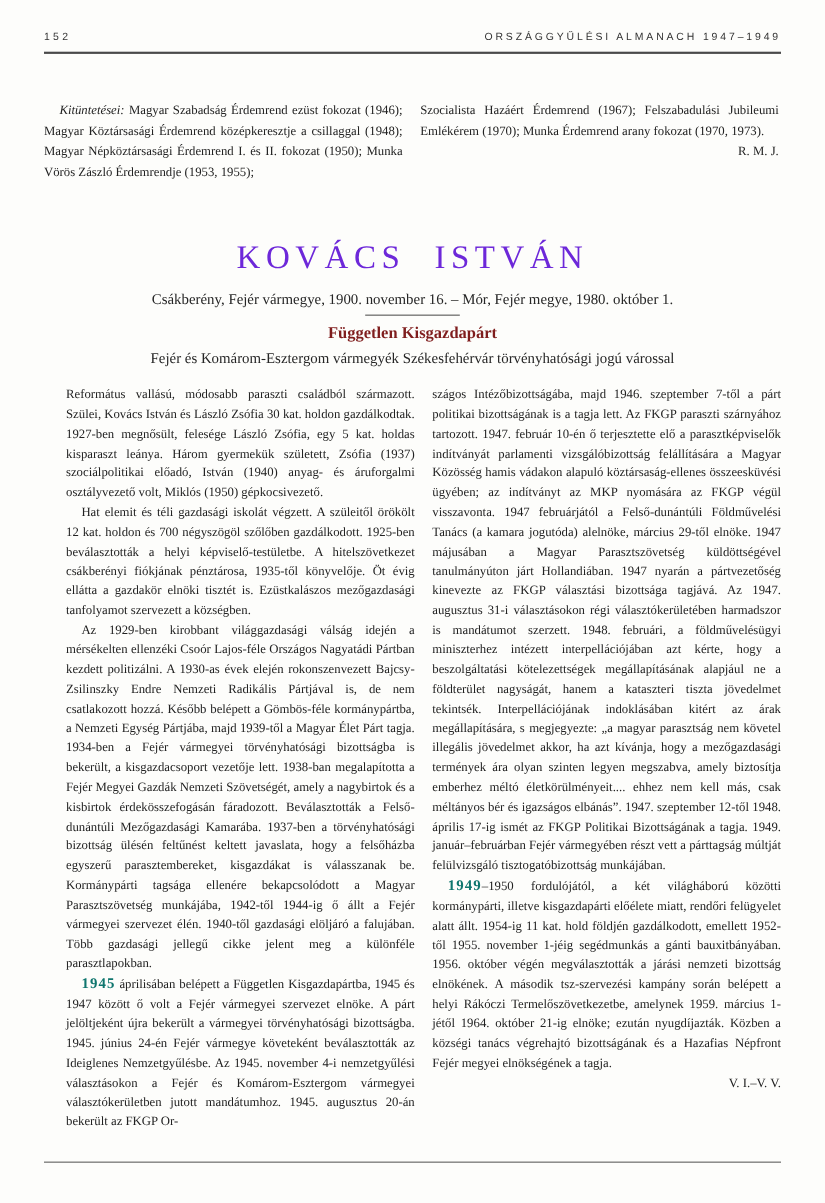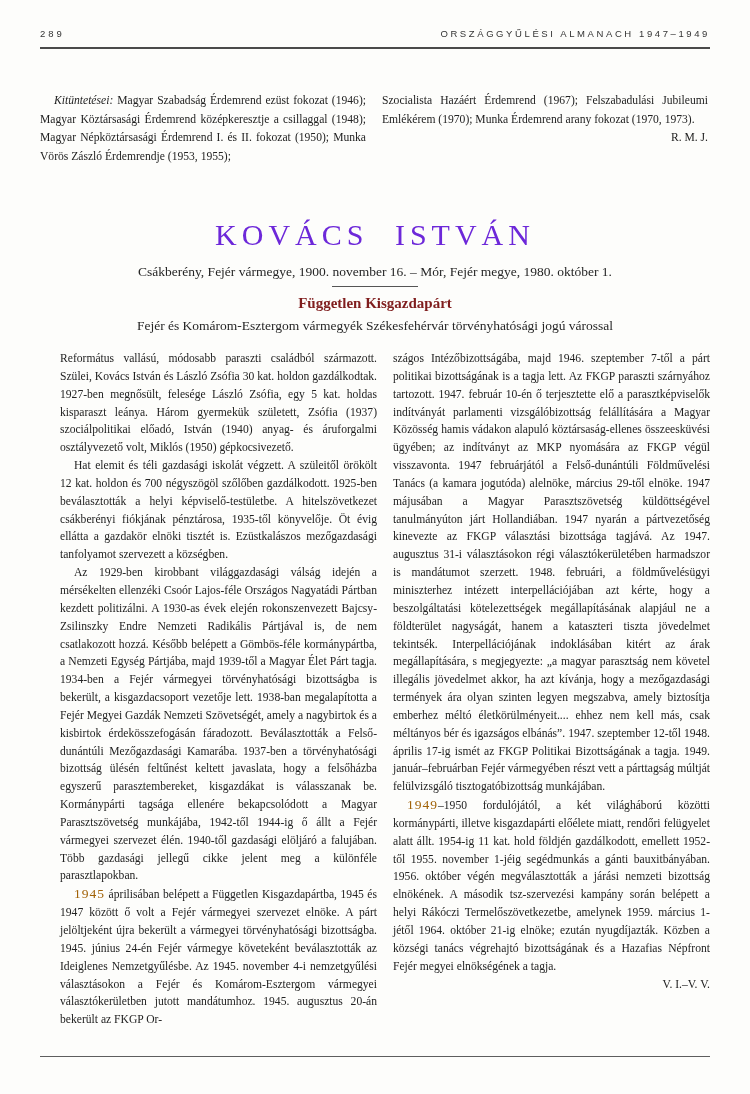--- a/index.html
+++ b/index.html
@@ -55,37 +55,37 @@
   
   .bio-cols{
     position:absolute;top:350px;left:40px;right:40px;
     display:flex;gap:16px;
     font-size:11.6px;line-height:17.85px;margin-left:20px;
   }
   .bio-cols .col{width:326px;text-align:justify;}
   .bio-cols p{margin:0;}
   .bio-cols p.indent{text-indent:14px;}
   .year-bold{
-    font-weight:normal;font-size:13.5px;letter-spacing:1px;color:#a16207;
+    font-weight:bold;font-size:13.5px;letter-spacing:1px;color:#0f766e;
   }
   .bio-sig{
     text-align:right;margin-top:18px;font-size:11.6px;
   }
   .bottom-rule{
     position:absolute;top:1056px;left:40px;right:40px;
     border-top:1.6px solid #5e5e5e;
   }
 </style>
 </head>
 <body>
 
 <div class="page">
 
   <header class="runhead">
-    <span class="pagenum">289</span>
+    <span class="pagenum">152</span>
     <span class="title">ORSZÁGGYŰLÉSI ALMANACH 1947–1949</span>
   </header>
   <div class="head-rule"></div>
 
   <section class="top-cols">
     <div class="col">
       <p class="para"><em>Kitüntetései:</em><span> Magyar Szabadság Érdemrend ezüst fokozat (1946); Magyar Köztársasági Érdemrend középkeresztje a csillaggal (1948); Magyar Népköztársasági Érdemrend I. és II. fokozat (1950); Munka Vörös Zászló Érdemrendje (1953, 1955);</span></p>
     </div>
     <div class="col">
       <p style="margin:0;">Szocialista Hazáért Érdemrend (1967); Felszabadulási Jubileumi Emlékérem (1970); Munka Érdemrend arany fokozat (1970, 1973).</p>

